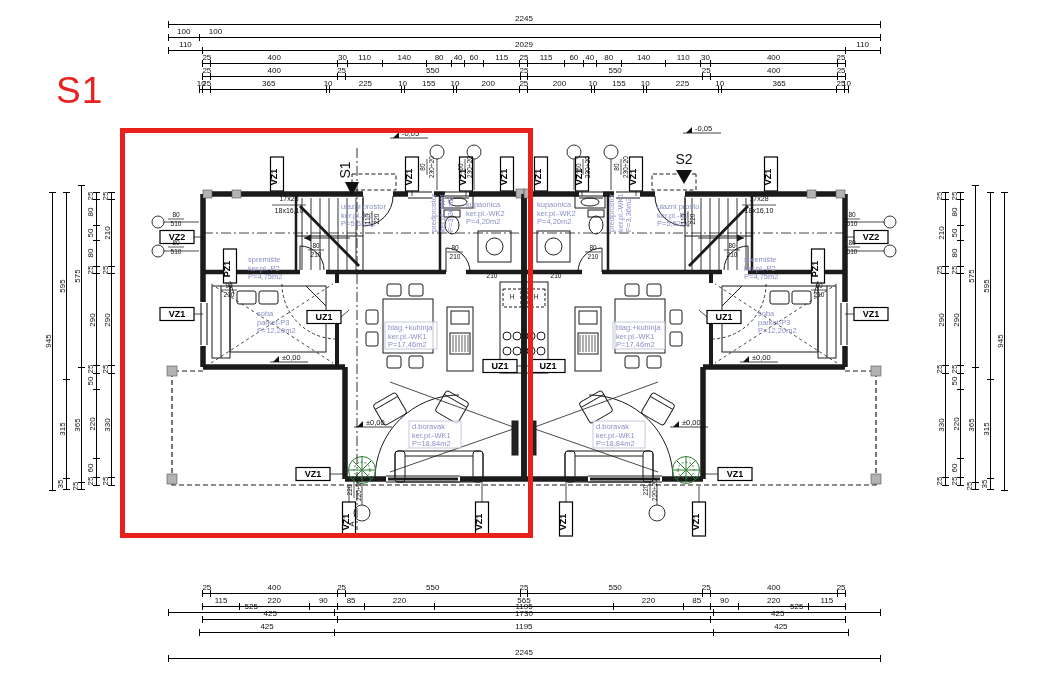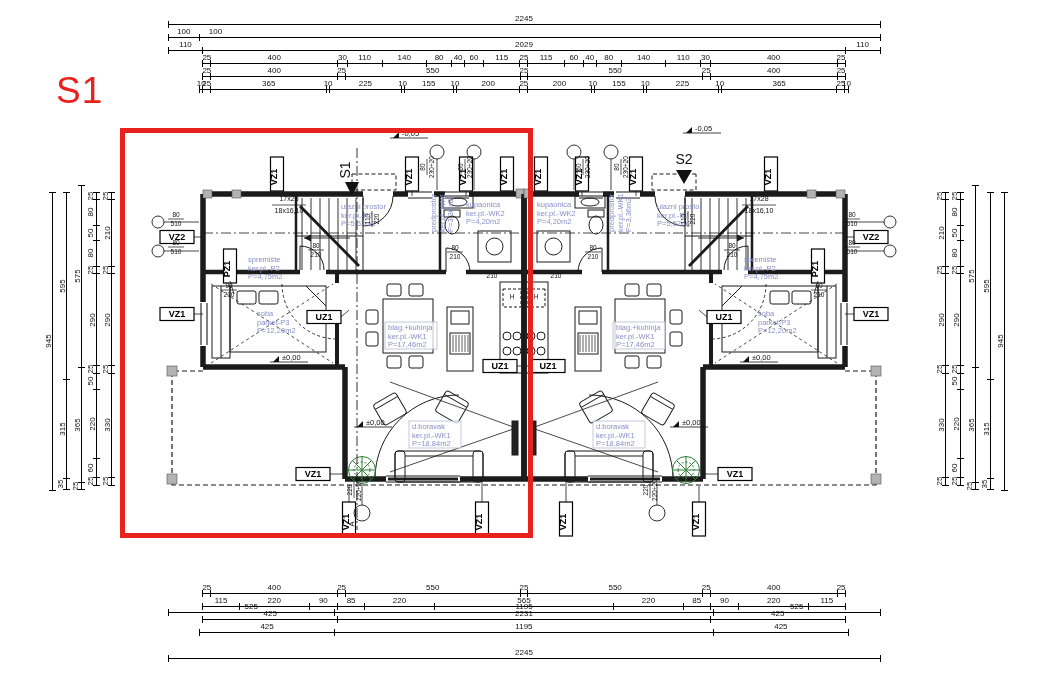--- a/index.html
+++ b/index.html
@@ -48,21 +48,21 @@
 
   <div id="dims">
       <div class="dimrow" style="left: 168px; top: 13px; width: 712px;"><span class="seg" style="width: 712px;"><i class="lbl">2245</i></span></div>
       <div class="dimrow" style="left: 168px; top: 26px; width: 712px;"><span class="seg" style="width: 31.7149px;"><i class="lbl">100</i></span><span class="seg" style="width: 31.7149px;"><i class="lbl">100</i></span></div>
       <div class="dimrow" style="left: 168px; top: 39px; width: 712px;"><span class="seg" style="width: 34.8864px;"><i class="lbl">110</i></span><span class="seg" style="width: 642.227px;"><i class="lbl">2029</i></span><span class="seg" style="width: 34.8864px;"><i class="lbl">110</i></span></div>
       <div class="dimrow" style="left: 202.886px; top: 52px; width: 642.227px;"><span class="seg" style="width: 7.92873px;"><i class="lbl">25</i></span><span class="seg" style="width: 126.86px;"><i class="lbl">400</i></span><span class="seg" style="width: 9.51448px;"><i class="lbl">30</i></span><span class="seg" style="width: 34.8864px;"><i class="lbl">110</i></span><span class="seg" style="width: 44.4009px;"><i class="lbl">140</i></span><span class="seg" style="width: 25.3719px;"><i class="lbl">80</i></span><span class="seg" style="width: 12.686px;"><i class="lbl">40</i></span><span class="seg" style="width: 19.029px;"><i class="lbl">60</i></span><span class="seg" style="width: 36.4722px;"><i class="lbl">115</i></span><span class="seg" style="width: 7.92873px;"><i class="lbl">25</i></span><span class="seg" style="width: 36.4722px;"><i class="lbl">115</i></span><span class="seg" style="width: 19.029px;"><i class="lbl">60</i></span><span class="seg" style="width: 12.686px;"><i class="lbl">40</i></span><span class="seg" style="width: 25.3719px;"><i class="lbl">80</i></span><span class="seg" style="width: 44.4009px;"><i class="lbl">140</i></span><span class="seg" style="width: 34.8864px;"><i class="lbl">110</i></span><span class="seg" style="width: 9.51448px;"><i class="lbl">30</i></span><span class="seg" style="width: 126.86px;"><i class="lbl">400</i></span><span class="seg" style="width: 7.92873px;"><i class="lbl">25</i></span></div>
       <div class="dimrow" style="left: 202.886px; top: 65px; width: 642.227px;"><span class="seg" style="width: 7.92873px;"><i class="lbl">25</i></span><span class="seg" style="width: 126.86px;"><i class="lbl">400</i></span><span class="seg" style="width: 7.92873px;"><i class="lbl">25</i></span><span class="seg" style="width: 174.432px;"><i class="lbl">550</i></span><span class="seg" style="width: 7.92873px;"><i class="lbl">25</i></span><span class="seg" style="width: 174.432px;"><i class="lbl">550</i></span><span class="seg" style="width: 7.92873px;"><i class="lbl">25</i></span><span class="seg" style="width: 126.86px;"><i class="lbl">400</i></span><span class="seg" style="width: 7.92873px;"><i class="lbl">25</i></span></div>
       <div class="dimrow" style="left: 199.715px; top: 78px; width: 648.57px;"><span class="seg" style="width: 3.17149px;"><i class="lbl">10</i></span><span class="seg" style="width: 7.92873px;"><i class="lbl">25</i></span><span class="seg" style="width: 115.759px;"><i class="lbl">365</i></span><span class="seg" style="width: 3.17149px;"><i class="lbl">10</i></span><span class="seg" style="width: 71.3586px;"><i class="lbl">225</i></span><span class="seg" style="width: 3.17149px;"><i class="lbl">10</i></span><span class="seg" style="width: 49.1581px;"><i class="lbl">155</i></span><span class="seg" style="width: 3.17149px;"><i class="lbl">10</i></span><span class="seg" style="width: 63.4298px;"><i class="lbl">200</i></span><span class="seg" style="width: 7.92873px;"><i class="lbl">25</i></span><span class="seg" style="width: 63.4298px;"><i class="lbl">200</i></span><span class="seg" style="width: 3.17149px;"><i class="lbl">10</i></span><span class="seg" style="width: 49.1581px;"><i class="lbl">155</i></span><span class="seg" style="width: 3.17149px;"><i class="lbl">10</i></span><span class="seg" style="width: 71.3586px;"><i class="lbl">225</i></span><span class="seg" style="width: 3.17149px;"><i class="lbl">10</i></span><span class="seg" style="width: 115.759px;"><i class="lbl">365</i></span><span class="seg" style="width: 7.92873px;"><i class="lbl">25</i></span><span class="seg" style="width: 3.17149px;"><i class="lbl">10</i></span></div>
       <div class="dimrow" style="left: 202.886px; top: 582px; width: 642.227px;"><span class="seg" style="width: 7.92873px;"><i class="lbl">25</i></span><span class="seg" style="width: 126.86px;"><i class="lbl">400</i></span><span class="seg" style="width: 7.92873px;"><i class="lbl">25</i></span><span class="seg" style="width: 174.432px;"><i class="lbl">550</i></span><span class="seg" style="width: 7.92873px;"><i class="lbl">25</i></span><span class="seg" style="width: 174.432px;"><i class="lbl">550</i></span><span class="seg" style="width: 7.92873px;"><i class="lbl">25</i></span><span class="seg" style="width: 126.86px;"><i class="lbl">400</i></span><span class="seg" style="width: 7.92873px;"><i class="lbl">25</i></span></div>
       <div class="dimrow" style="left: 202.886px; top: 595px; width: 642.227px;"><span class="seg" style="width: 36.4722px;"><i class="lbl">115</i></span><span class="seg" style="width: 69.7728px;"><i class="lbl">220</i></span><span class="seg" style="width: 28.5434px;"><i class="lbl">90</i></span><span class="seg" style="width: 26.9577px;"><i class="lbl">85</i></span><span class="seg" style="width: 69.7728px;"><i class="lbl">220</i></span><span class="seg" style="width: 179.189px;"><i class="lbl">565</i></span><span class="seg" style="width: 69.7728px;"><i class="lbl">220</i></span><span class="seg" style="width: 26.9577px;"><i class="lbl">85</i></span><span class="seg" style="width: 28.5434px;"><i class="lbl">90</i></span><span class="seg" style="width: 69.7728px;"><i class="lbl">220</i></span><span class="seg" style="width: 36.4722px;"><i class="lbl">115</i></span></div>
-      <div class="dimrow" style="left: 202.886px; top: 608px; width: 642.227px;"><span class="seg" style="width: 134.788px;"><i class="lbl">425</i></span><span class="seg" style="width: 372.65px;"><i class="lbl">2231</i></span><span class="seg" style="width: 134.788px;"><i class="lbl">425</i></span></div>
+      <div class="dimrow" style="left: 202.886px; top: 608px; width: 642.227px;"><span class="seg" style="width: 134.788px;"><i class="lbl">425</i></span><span class="seg" style="width: 372.65px;"><i class="lbl">1730</i></span><span class="seg" style="width: 134.788px;"><i class="lbl">425</i></span></div>
       <div class="dimrow" style="left: 199.715px; top: 621px; width: 648.57px;"><span class="seg" style="width: 134.788px;"><i class="lbl">425</i></span><span class="seg" style="width: 378.993px;"><i class="lbl">1195</i></span><span class="seg" style="width: 134.788px;"><i class="lbl">425</i></span></div>
       <div class="dimrow" style="left: 168px; top: 601px; width: 712px;"><span class="seg" style="width: 166.503px;"><i class="lbl">525</i></span><span class="seg" style="width: 378.993px;"><i class="lbl">1195</i></span><span class="seg" style="width: 166.503px;"><i class="lbl">525</i></span></div>
       <div class="dimrow" style="left: 168px; top: 647px; width: 712px;"><span class="seg" style="width: 712px;"><i class="lbl">2245</i></span></div>
       <div class="vcol" style="left: 41px; top: 192px;">
         <div class="vseg" style="height: 298px;">
           <i class="lbl">945</i>
         </div>
       </div>
       <div class="vcol" style="left: 55px; top: 192px;">
         <div class="vseg" style="height: 187.63px;">

